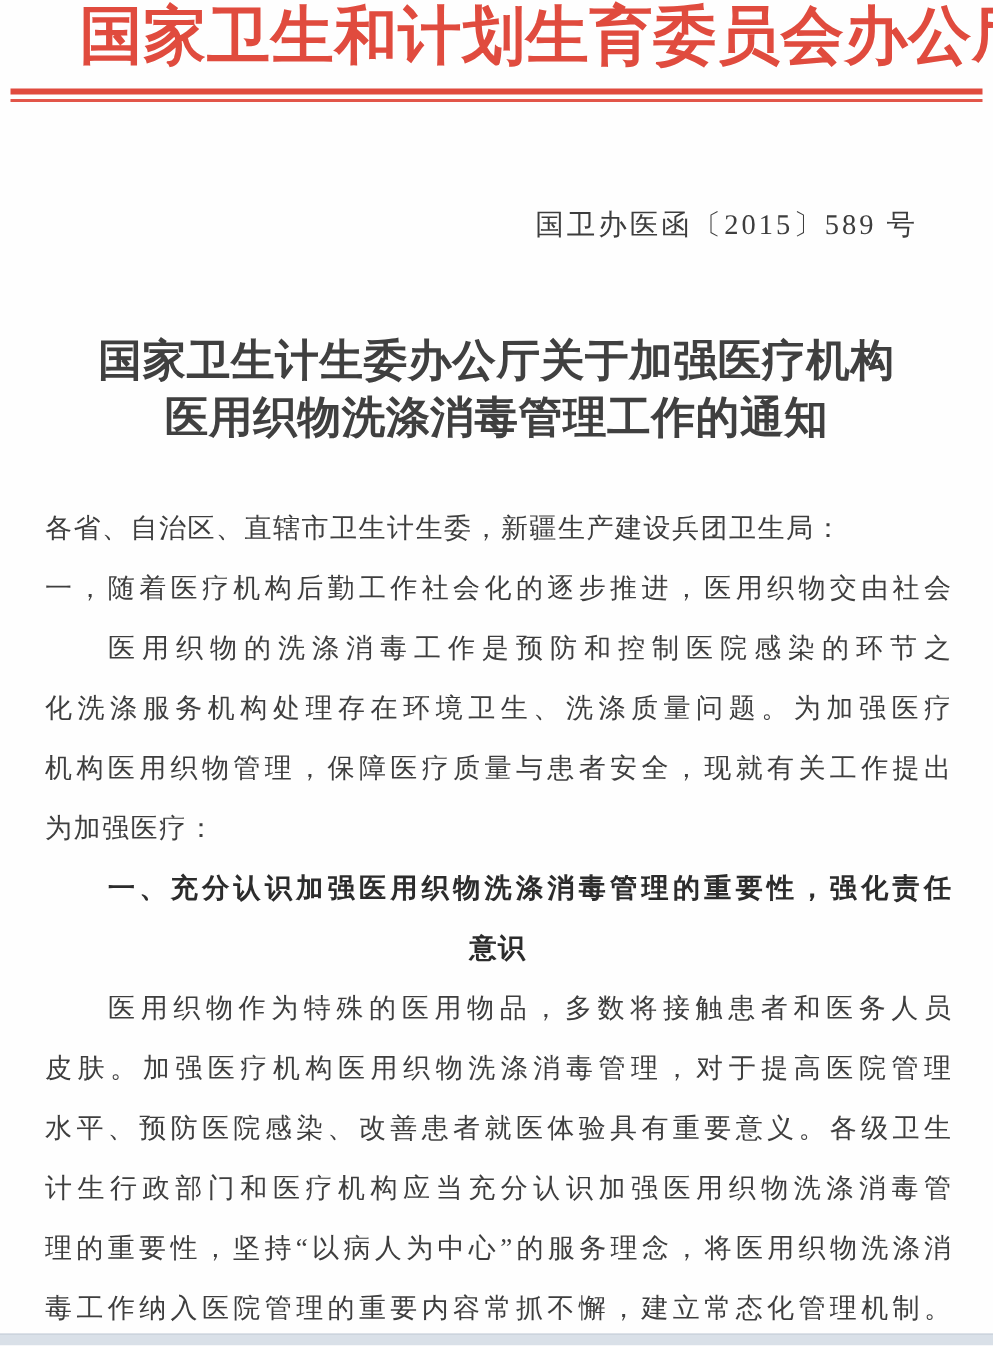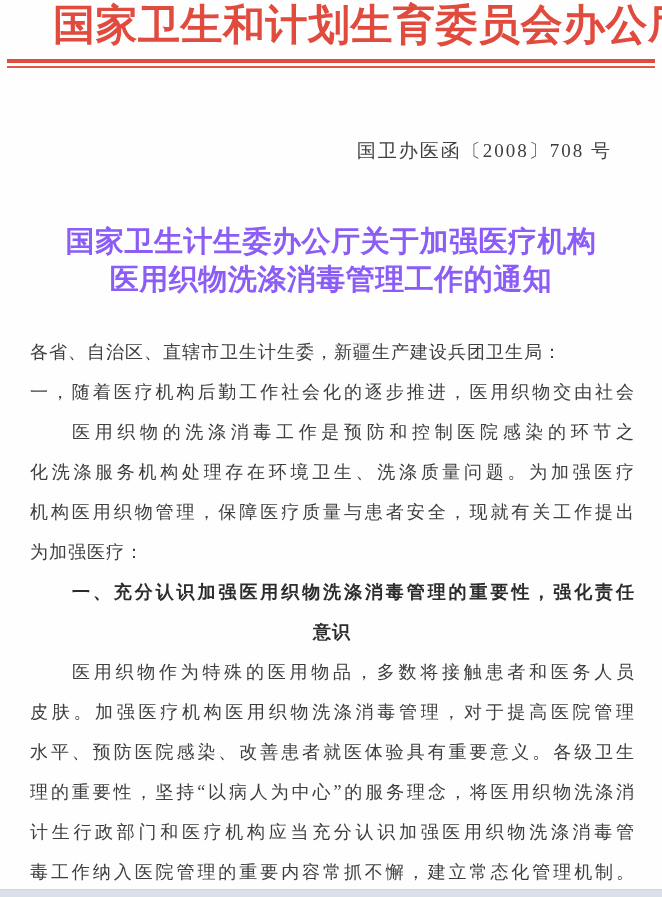--- a/index.html
+++ b/index.html
@@ -53,21 +53,21 @@
     text-align: right;
     padding-right: 50px;
     letter-spacing: 2px;
   }
   
   .title {
     margin: 58px 0 0 0;
     font-size: 29px;
     line-height: 38px;
     font-weight: bold;
-    color: #8b5cf6;
+    color: #404040;
     text-align: center;
     letter-spacing: 0.5px;
   }
   .title-line { display: block; }
   
   .body-text {
     margin-top: 34px;
     padding: 0 28px 0 30px;
     color: #3e3e3e;
   }
@@ -110,21 +110,21 @@
 <div class="page">
 
   <div class="letterhead">
     <div class="agency">国家卫生和计划生育委员会办公厅</div>
     <div class="rule">
       <div class="rule-thick"></div>
       <div class="rule-thin"></div>
     </div>
   </div>
 
-  <div class="doc-number">国卫办医函〔2008〕708 号</div>
+  <div class="doc-number">国卫办医函〔2015〕589 号</div>
 
   <h1 class="title">
     <span class="title-line">国家卫生计生委办公厅关于加强医疗机构</span>
     <span class="title-line">医用织物洗涤消毒管理工作的通知</span>
   </h1>
 
   <div class="body-text">
     <div class="line">各省、自治区、直辖市卫生计生委，新疆生产建设兵团卫生局：</div>
 
     <div class="line fill">一，随着医疗机构后勤工作社会化的逐步推进，医用织物交由社会</div>
@@ -132,19 +132,19 @@
     <div class="line fill">化洗涤服务机构处理存在环境卫生、洗涤质量问题。为加强医疗</div>
     <div class="line fill">机构医用织物管理，保障医疗质量与患者安全，现就有关工作提出</div>
     <div class="line">为加强医疗：</div>
 
     <div class="line fill indent heading">一、充分认识加强医用织物洗涤消毒管理的重要性，强化责任</div>
     <div class="line heading">意识</div>
 
     <div class="line fill indent">医用织物作为特殊的医用物品，多数将接触患者和医务人员</div>
     <div class="line fill">皮肤。加强医疗机构医用织物洗涤消毒管理，对于提高医院管理</div>
     <div class="line fill">水平、预防医院感染、改善患者就医体验具有重要意义。各级卫生</div>
+    <div class="line fill">计生行政部门和医疗机构应当充分认识加强医用织物洗涤消毒管</div>
     <div class="line fill">理的重要性，坚持“以病人为中心”的服务理念，将医用织物洗涤消</div>
-    <div class="line fill">计生行政部门和医疗机构应当充分认识加强医用织物洗涤消毒管</div>
     <div class="line fill">毒工作纳入医院管理的重要内容常抓不懈，建立常态化管理机制。</div>
   </div>
 
   <div class="bottom-strip"></div>
 </div>
 
 </body></html>

